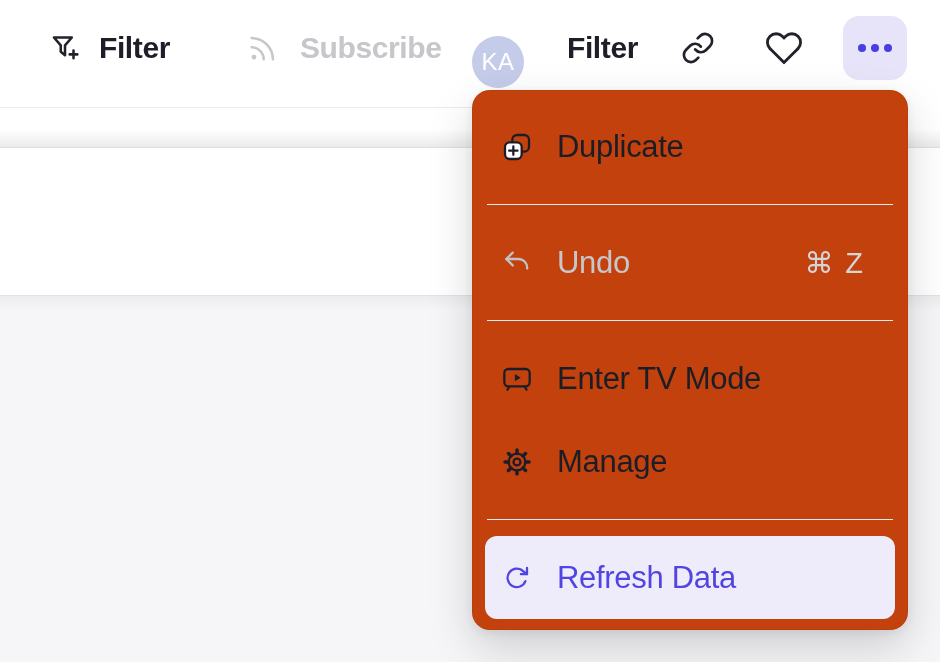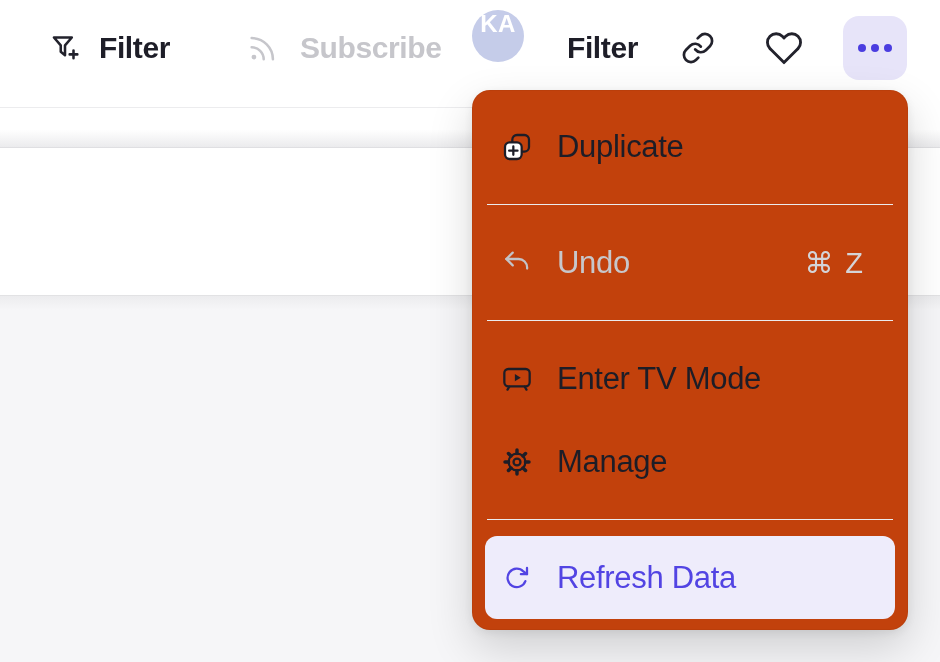--- a/index.html
+++ b/index.html
@@ -6,23 +6,23 @@
   .screen{position:relative;width:940px;height:662px;overflow:hidden;
           font-family:"Liberation Sans","DejaVu Sans",sans-serif;background:#fff;}
 
   
   .toolbar{position:absolute;left:0;top:0;width:808px;height:107px;background:#fff;
            border-bottom:1px solid #ececee;z-index:5;padding-left:14px;}
   .tb-label{position:absolute;top:30px;height:36px;line-height:36px;font-size:30px;
             font-weight:600;color:#1e1e28;letter-spacing:-.4px;}
   .tb-icon{position:absolute;top:31px;color:#22222c;}
   .muted{color:#c6c6cb;}
-  .avatar{position:absolute;left:472px;top:10px;width:52px;height:52px;border-radius:50%;
-          background:#c5cce9;display:flex;justify-content:center;
-          color:#ffffff;font-size:24px;font-weight:700;letter-spacing:.5px;}
+  .avatar{position:absolute;left:472px;top:36px;width:52px;height:52px;border-radius:50%;
+          background:#c5cce9;display:flex;align-items:center;justify-content:center;
+          color:#ffffff;font-size:24px;font-weight:400;letter-spacing:.5px;}
   .more-btn{position:absolute;left:843px;top:16px;width:64px;height:64px;border-radius:16px;
             background:#e7e4f9;display:flex;align-items:center;justify-content:center;gap:5px;}
   .dot{width:8px;height:8px;border-radius:50%;background:#4b3de0;}
 
   
   .subbar{position:absolute;left:0;top:108px;width:940px;height:39px;
           background:linear-gradient(180deg,#ffffff 0%,#ffffff 55%,#ebebed 100%);
           border-bottom:1px solid #dfdfe2;z-index:1;}
   .hero-card{position:absolute;left:0;top:148px;width:940px;height:147px;background:#fff;
              border-bottom:1px solid #e2e2e4;z-index:1;}

